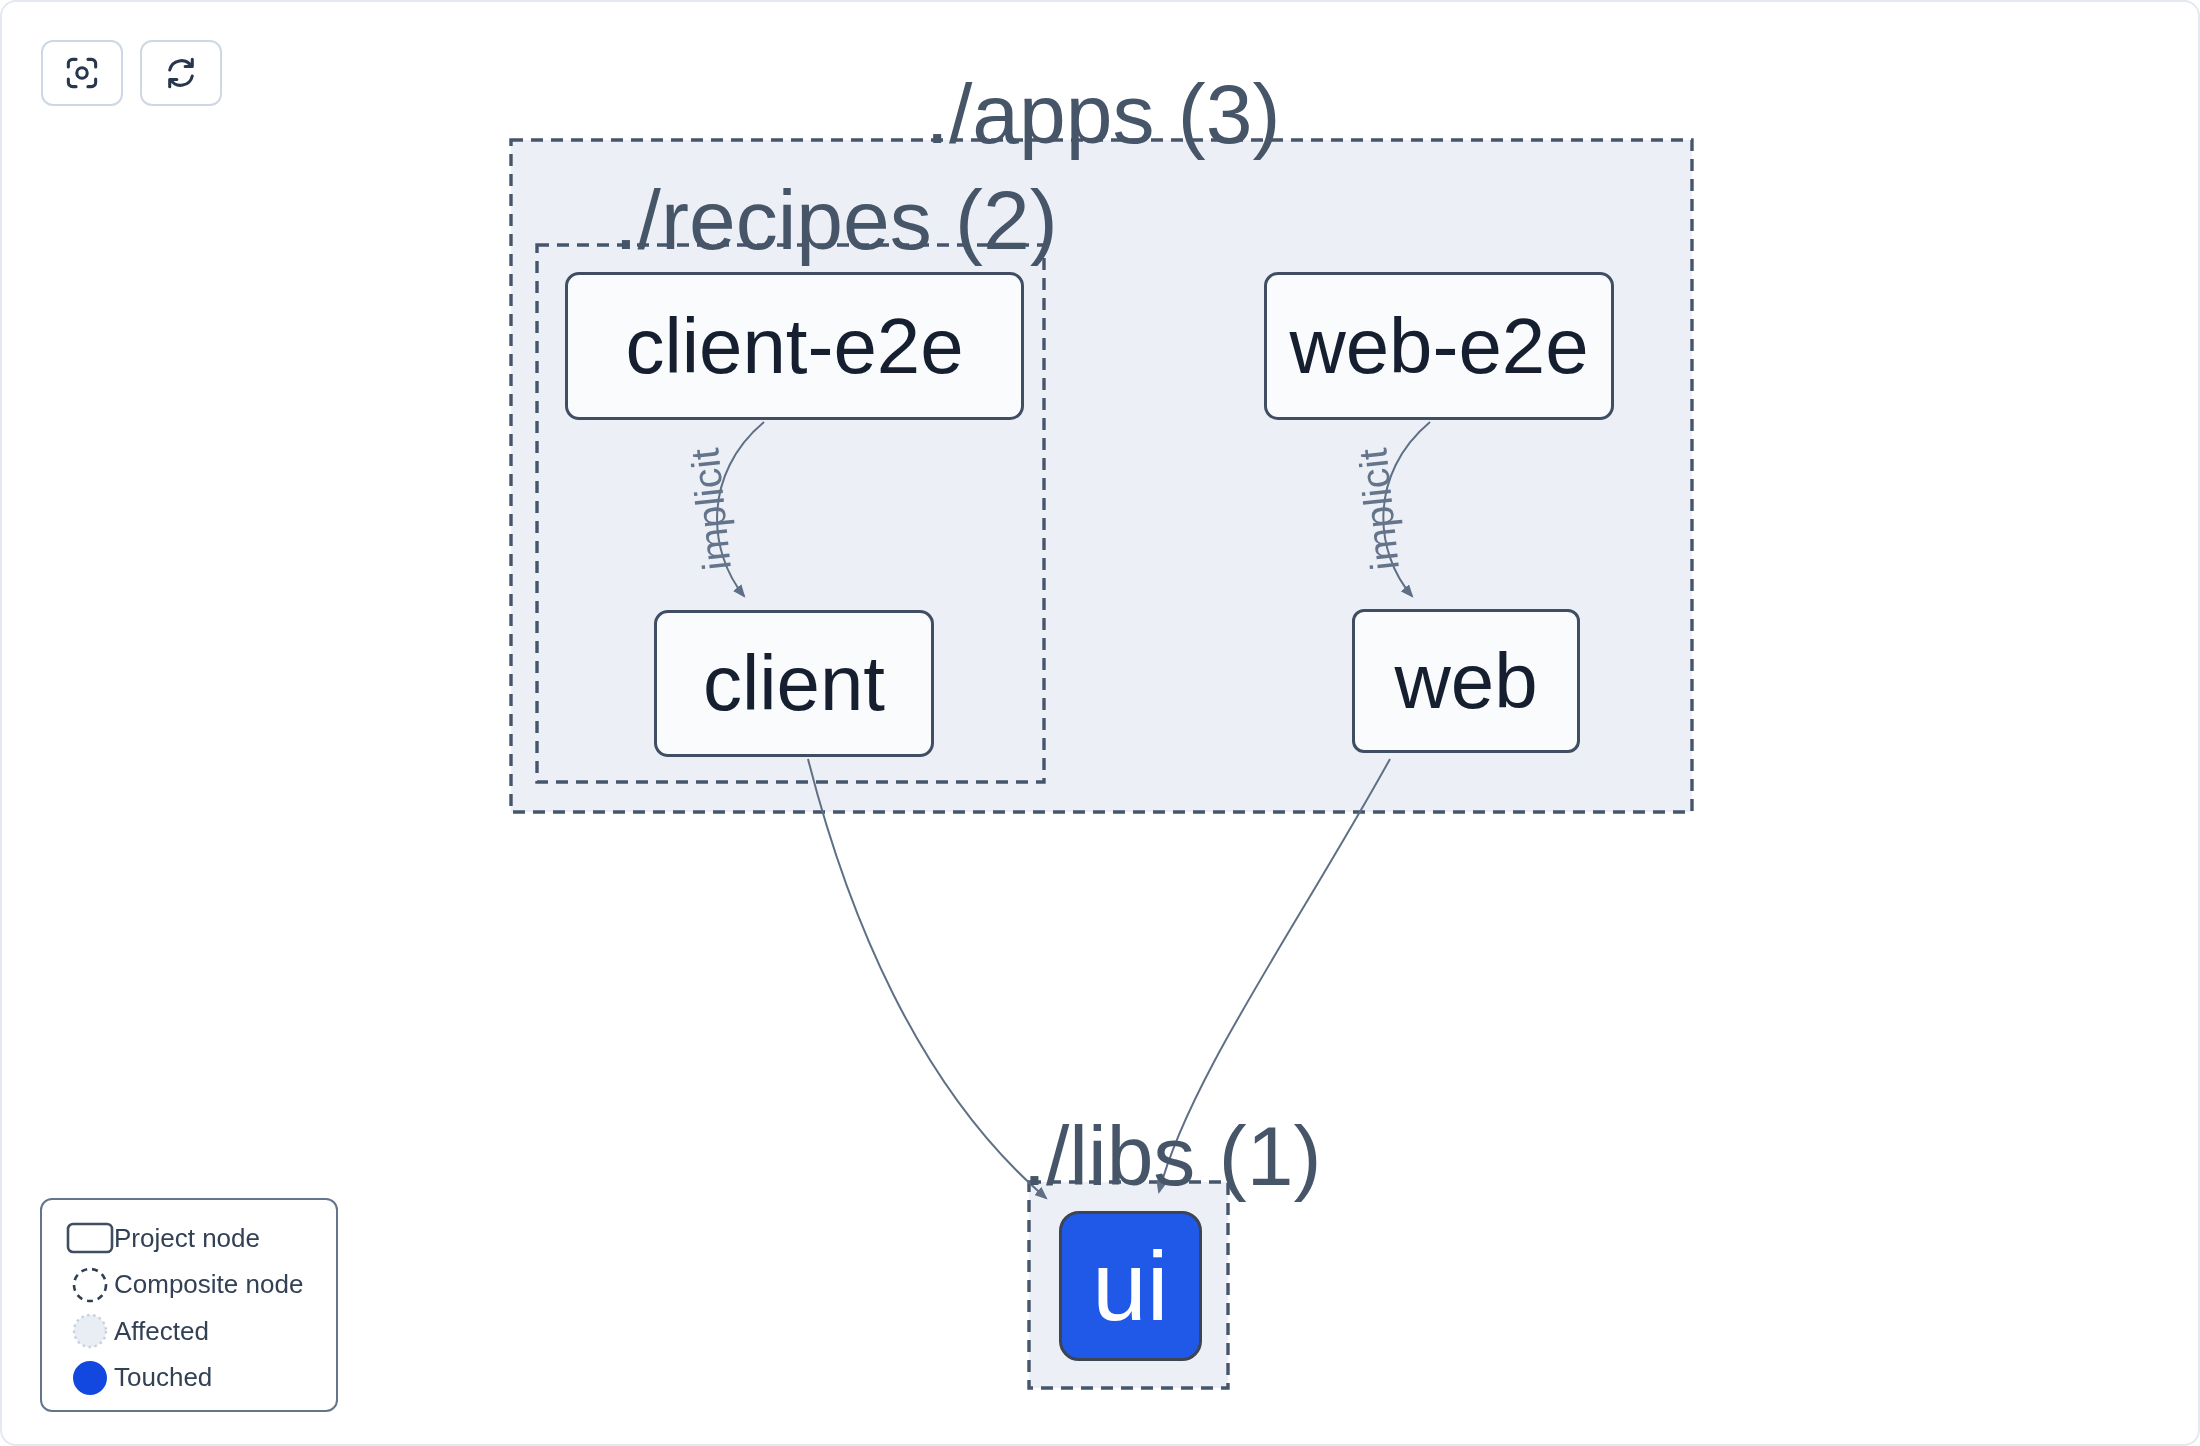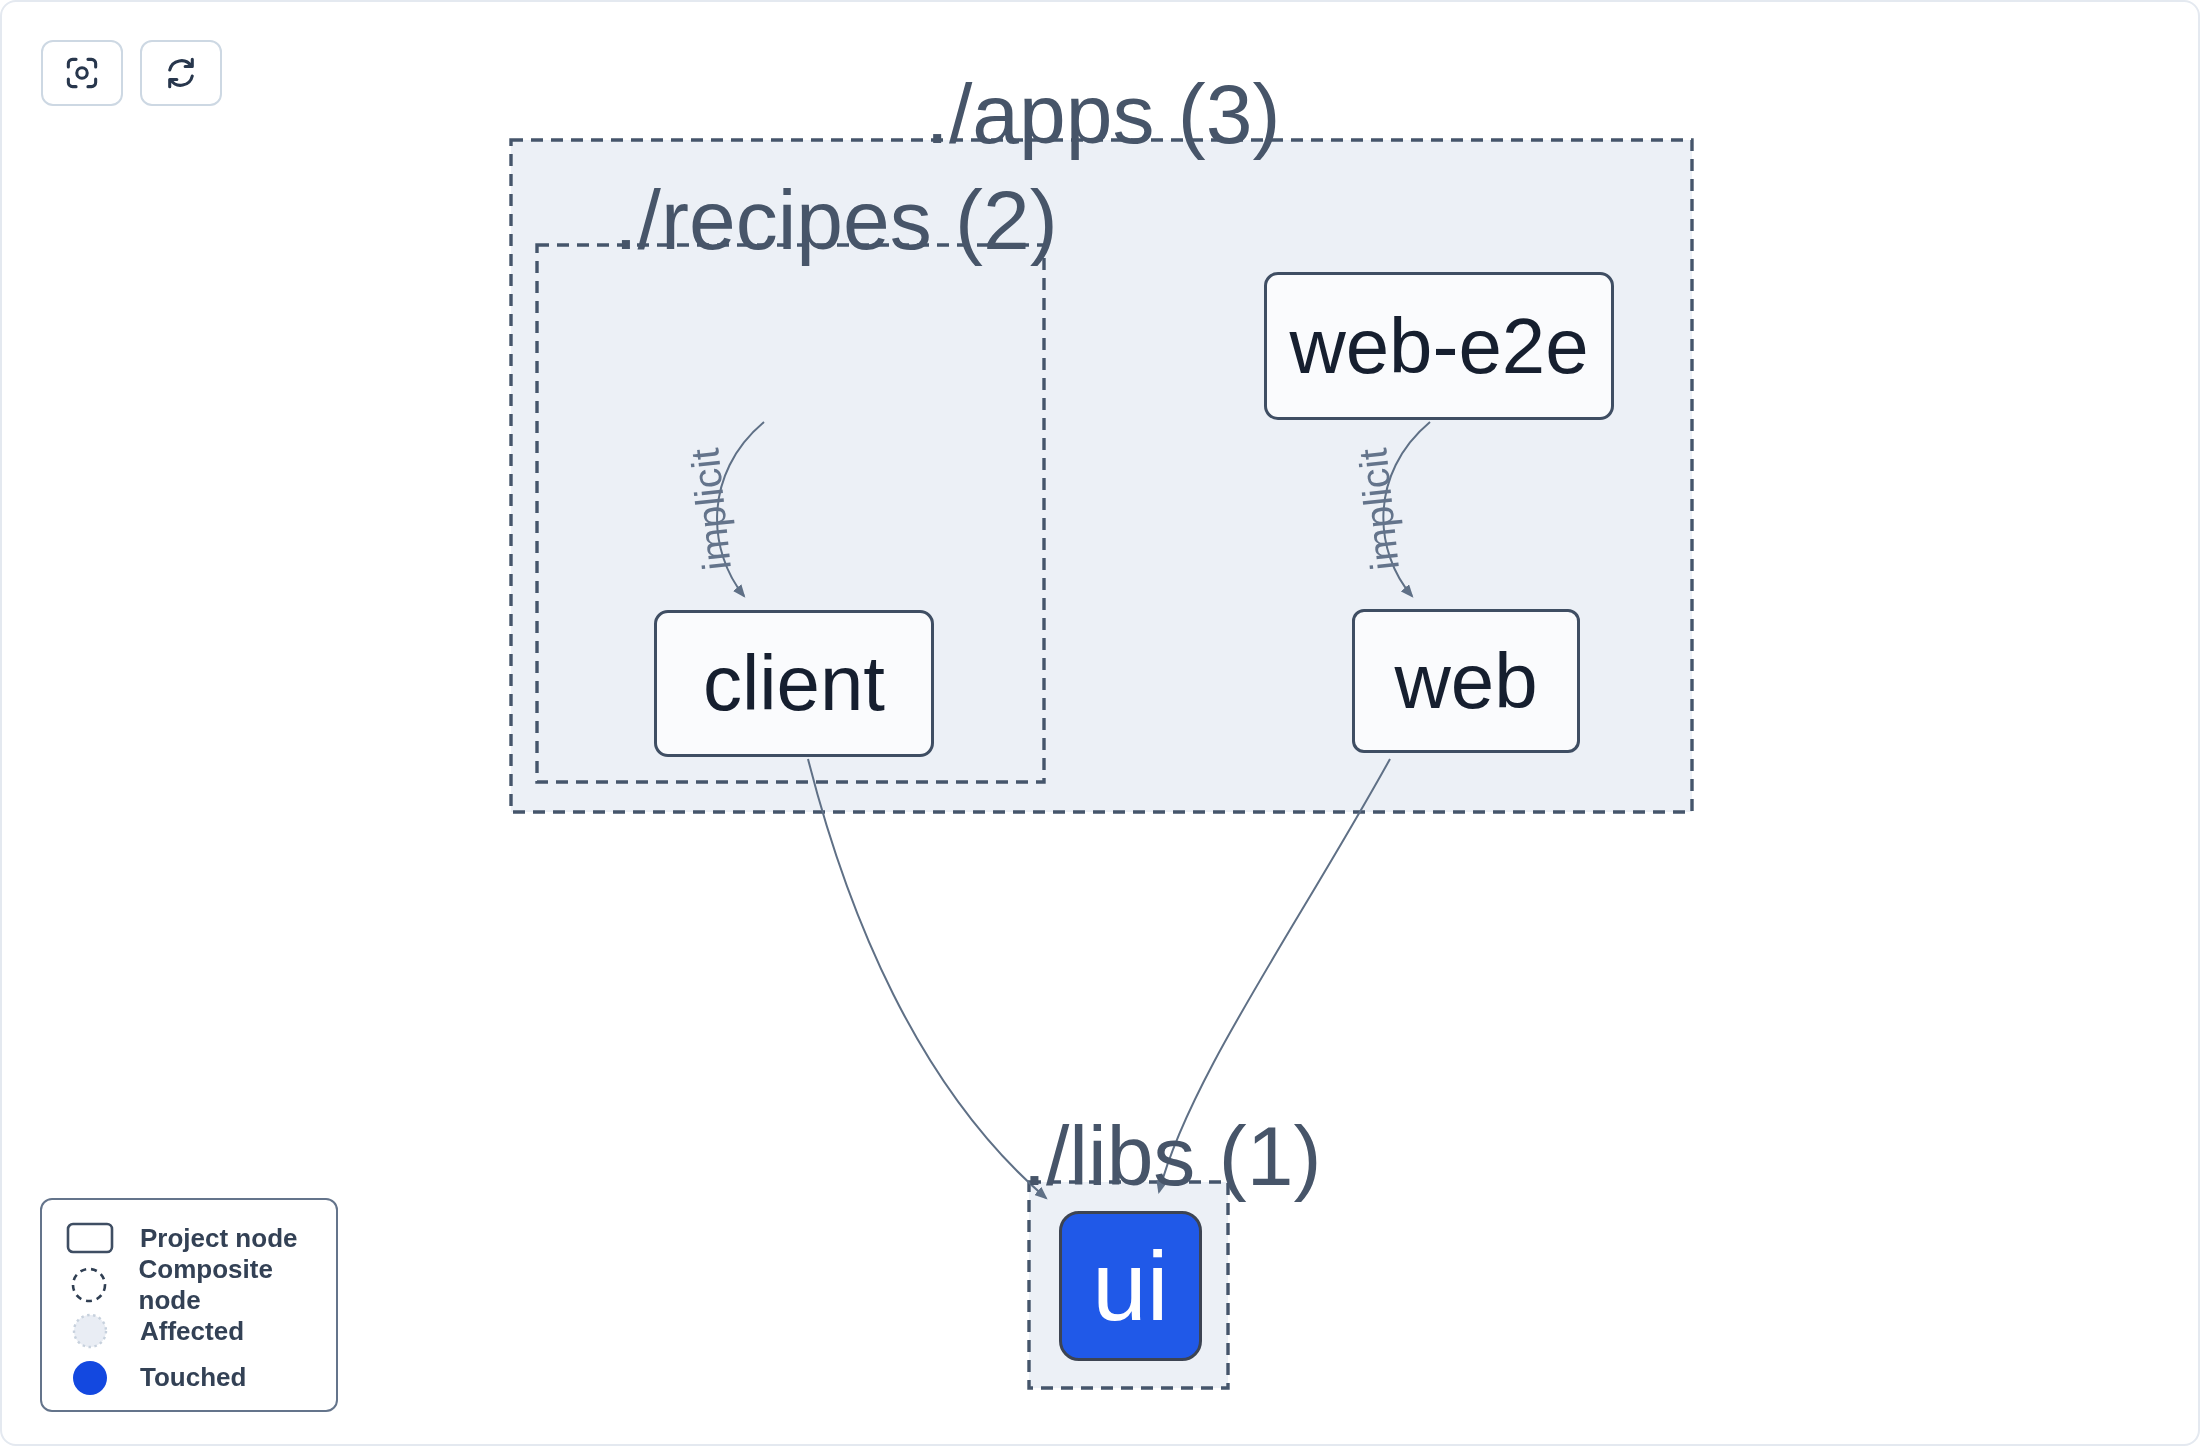--- a/index.html
+++ b/index.html
@@ -39,21 +39,21 @@
   }
   .tool-btn svg{display:block;}
 
   
   .legend{
     position:absolute; left:38px; top:1196px; width:298px; height:214px;
     box-sizing:border-box; background:#ffffff; border:2px solid #64748b;
     border-radius:12px; padding:16px 0 10px 24px;
     display:flex; flex-direction:column; justify-content:space-between;
   }
-  .legend-row{display:flex; align-items:center; gap:26px; height:44px;font-weight:bold;}
+  .legend-row{display:flex; align-items:center; height:44px;}
   .legend-swatch{width:48px; display:flex; align-items:center; justify-content:center;}
   .legend-label{font-size:26px; color:#334155;}
 </style>
 </head>
 <body>
 
 <div id="canvas">
 
   <svg class="graph-layer" viewBox="0 0 2196 1442">
     <defs>
@@ -77,20 +77,21 @@
     <path d="M 1388 757 C 1295 925, 1186 1078, 1157 1190" fill="none" stroke="#5f7086" stroke-width="2" marker-end="url(#arrow)"></path>
 
     <text transform="translate(712,507) rotate(-96)" text-anchor="middle" dominant-baseline="middle" font-size="40" fill="#64748b">implicit</text>
     <text transform="translate(1380,507) rotate(-96)" text-anchor="middle" dominant-baseline="middle" font-size="40" fill="#64748b">implicit</text>
   </svg>
 
   <div class="group-title" style="left:1101px; top:70px;">./apps (3)</div>
   <div class="group-title" style="left:795px; top:176px;margin-left:39px;">./recipes (2)</div>
   <div class="group-title" style="left:1126px; top:1112px;margin-left:44px;">./libs (1)</div>
 
+  <div class="node" style="left:563px; top:270px; width:459px; height:148px;">client-e2e</div>
   <div class="node" style="left:1262px; top:270px; width:350px; height:148px;">web-e2e</div>
   <div class="node" style="left:652px; top:608px; width:280px; height:147px;">client</div>
   <div class="node" style="left:1350px; top:607px; width:228px; height:144px;border-radius:12px;">web</div>
   <div class="node touched" style="left:1057px; top:1209px; width:143px; height:150px;">ui</div>
 
   <button class="tool-btn" style="left:39px; top:38px;">
     <span>
       <svg width="38" height="38" viewBox="0 0 32 32" fill="none" stroke="#28374d" stroke-width="2.6" stroke-linecap="round" stroke-linejoin="round">
         <path d="M4.5 11 V8 a3.5 3.5 0 0 1 3.5-3.5 h3"></path>
         <path d="M21 4.5 h3 a3.5 3.5 0 0 1 3.5 3.5 v3"></path>

